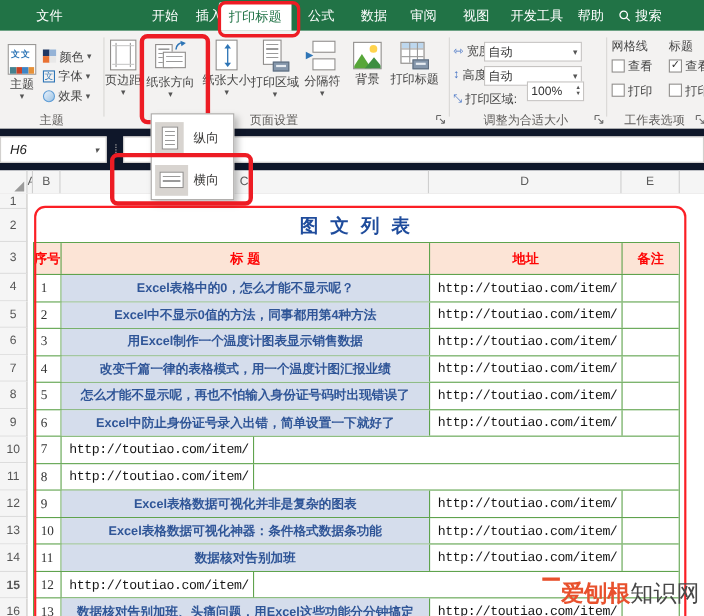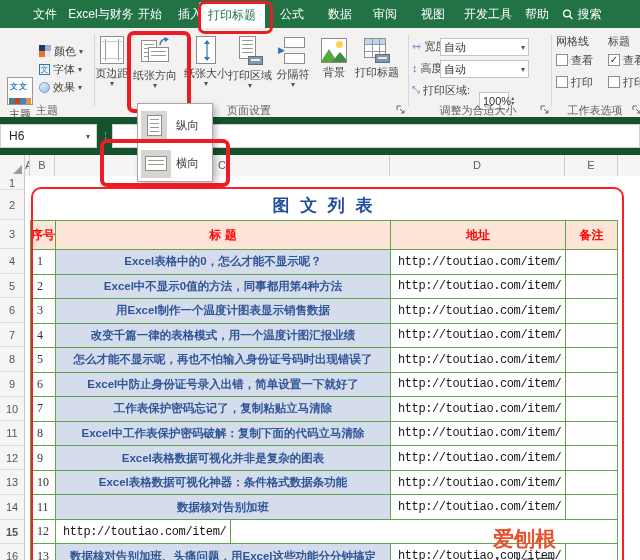--- a/index.html
+++ b/index.html
@@ -27,21 +27,21 @@
          display:flex;align-items:center;font-size:11px;color:#333;padding:0 3px;}
   .combo .caret{margin-left:auto;margin-top:0;}
   .cb{width:12px;height:12px;background:#fff;border:1px solid #8f8d8b;box-sizing:border-box;
       font-size:10px;line-height:10px;text-align:center;color:#333;}
   
   .page{background:#fff;border:1px solid #8f8d8b;box-sizing:border-box;position:relative;}
   .lines{position:absolute;left:2px;right:2px;top:3px;bottom:3px;
          background:repeating-linear-gradient(to bottom,#9a9a9a 0 1px,transparent 1px 4px);}
   .sq{display:inline-block;width:6px;height:6px;}
   
-  .frow{position:absolute;left:0;top:117px;width:640px;height:38px;background:#14532d;}
+  .frow{position:absolute;left:0;top:117px;width:640px;height:38px;background:#0f172a;font-style:italic;}
   .namebox{position:absolute;left:0;top:7px;width:97px;height:24px;background:#fff;
            border:1px solid #d2d0ce;box-sizing:border-box;display:flex;align-items:center;
            font-size:12px;color:#222;padding-left:8px;}
   .namebox .caret{margin-left:auto;margin-right:6px;}
   .fsplit{position:absolute;left:99px;top:7px;width:13px;height:24px;color:#a5a3a1;
           font-size:11px;display:flex;align-items:center;justify-content:center;}
   .fbar{position:absolute;left:112px;top:7px;width:528px;height:24px;background:#fff;
         border:1px solid #d2d0ce;box-sizing:border-box;}
   
   .colhdr{position:absolute;left:0;top:155px;width:640px;height:21px;background:#f5f5f5;
@@ -76,31 +76,30 @@
   .redframe{position:absolute;left:31px;top:11px;width:589px;height:380px;border:2px solid #fb1f25;
             border-radius:10px;pointer-events:none;}
   
   .annot{position:absolute;border:4px solid #ed1c24;border-radius:7px;pointer-events:none;}
   .menu{position:absolute;left:137px;top:103px;width:74px;height:77px;background:#fff;
         border:1px solid #a9a7a5;box-shadow:3px 3px 6px rgba(0,0,0,.25);z-index:40;}
   .mitem{position:absolute;left:0;width:74px;display:flex;align-items:center;font-size:11.5px;color:#3b3a39;}
   .ibox{background:#d8d4d0;display:flex;align-items:center;justify-content:center;margin-left:3px;}
   
   .wm{position:absolute;left:493px;top:349px;height:30px;display:flex;align-items:flex-start;z-index:60;
-      font-size:21px;font-weight:bold;white-space:nowrap;flex-direction:column;}
+      font-size:21px;font-weight:bold;white-space:nowrap;}
   .wm .dash{display:inline-block;width:16px;height:3px;background:#e8512d;margin-right:1px;}
   .wm .l{color:#e8512d;}
   .wm .r{color:#474747;font-weight:normal;}
 </style>
 </head>
 <body>
 
 <div class="tabbar">
   <div class="tab" style="left:45px">文件</div>
-  <div class="tab" style="left:101px">Excel与财务</div>
   <div class="tab" style="left:150px">开始</div>
   <div class="tab" style="left:190px">插入</div>
   <div class="tab active" style="left:232px">打印标题</div>
   <div class="tab" style="left:292px">公式</div>
   <div class="tab" style="left:340px">数据</div>
   <div class="tab" style="left:385px">审阅</div>
   <div class="tab" style="left:433px">视图</div>
   <div class="tab" style="left:488px">开发工具</div>
   <div class="tab" style="left:537px">帮助</div>
   <div class="tab" style="left:582px">
@@ -109,21 +108,21 @@
           <circle cx="4.5" cy="4.5" r="3.4" fill="none" stroke="#fff" stroke-width="1.2"></circle>
           <line x1="7" y1="7" x2="10" y2="10" stroke="#fff" stroke-width="1.2"></line>
         </svg>
     </span><span>搜索</span>
   </div>
 </div>
 
 <div class="ribbon">
 
   <div class="rbtn" style="left:3px;top:12px;width:34px">
-    <span style="width:24px;height:26px;position:relative;background:#fff;border:1px solid #9a9896;display:block;margin-top:37px;">
+    <span style="width:24px;height:26px;position:relative;background:#fff;border:1px solid #9a9896;display:block;">
       <span style="position:absolute;left:2px;top:3px;font-size:8px;font-weight:bold;color:#2e75b6;letter-spacing:1px;">文文</span>
       <span style="position:absolute;left:1px;right:1px;bottom:2px;height:4px;display:flex;">
         <i class="sq" style="background:#45818e"></i>
           <i class="sq" style="background:#cc4125"></i>
           <i class="sq" style="background:#3d85c6"></i>
           <i class="sq" style="background:#e69138"></i>
       </span>
     </span>
     <span class="lbl">主题</span>
     <span class="caret">▾</span>
@@ -255,21 +254,21 @@
     <span>高度:</span>
   </div>
   <div class="combo" style="left:440px;top:32px;width:89px">
     <span>自动</span>
     <span class="caret">▾</span>
   </div>
   <div class="smallrow" style="left:412px;top:55px">
     <span style="color:#4472c4;font-size:10px;">⤡</span>
     <span>打印区域:</span>
   </div>
-  <div class="combo" style="left:479px;top:64px;width:30px">
+  <div class="combo" style="left:479px;top:46px;width:52px">
     <span>100%</span>
     <span style="margin-left:auto;display:flex;flex-direction:column;font-size:6px;line-height:5px;color:#555;">
       <i style="font-style:normal">▴</i>
       <i style="font-style:normal">▾</i>
     </span>
   </div>
   <div class="gl" style="left:410px;width:136px">调整为合适大小</div>
   <div class="launch" style="left:540px;top:76px">
     <svg width="9" height="9" viewBox="0 0 9 9">
         <path d="M1,1 H5 M1,1 V5" stroke="#666" stroke-width="1" fill="none"></path>
@@ -386,27 +385,25 @@
           <div class="tc c4"></div>
         </div>
         <div class="trow data">
           <div class="tc c1 cell-no">6</div>
           <div class="tc c2 cell-title">Excel中防止身份证号录入出错，简单设置一下就好了</div>
           <div class="tc c3 cell-url">http://toutiao.com/item/</div>
           <div class="tc c4"></div>
         </div>
         <div class="trow data">
           <div class="tc c1 cell-no">7</div>
-          <div class="tc c2 cell-title">工作表保护密码忘记了，复制粘贴立马清除</div>
           <div class="tc c3 cell-url">http://toutiao.com/item/</div>
           <div class="tc c4"></div>
         </div>
         <div class="trow data">
           <div class="tc c1 cell-no">8</div>
-          <div class="tc c2 cell-title">Excel中工作表保护密码破解：复制下面的代码立马清除</div>
           <div class="tc c3 cell-url">http://toutiao.com/item/</div>
           <div class="tc c4"></div>
         </div>
         <div class="trow data">
           <div class="tc c1 cell-no">9</div>
           <div class="tc c2 cell-title">Excel表格数据可视化并非是复杂的图表</div>
           <div class="tc c3 cell-url">http://toutiao.com/item/</div>
           <div class="tc c4"></div>
         </div>
         <div class="trow data">

